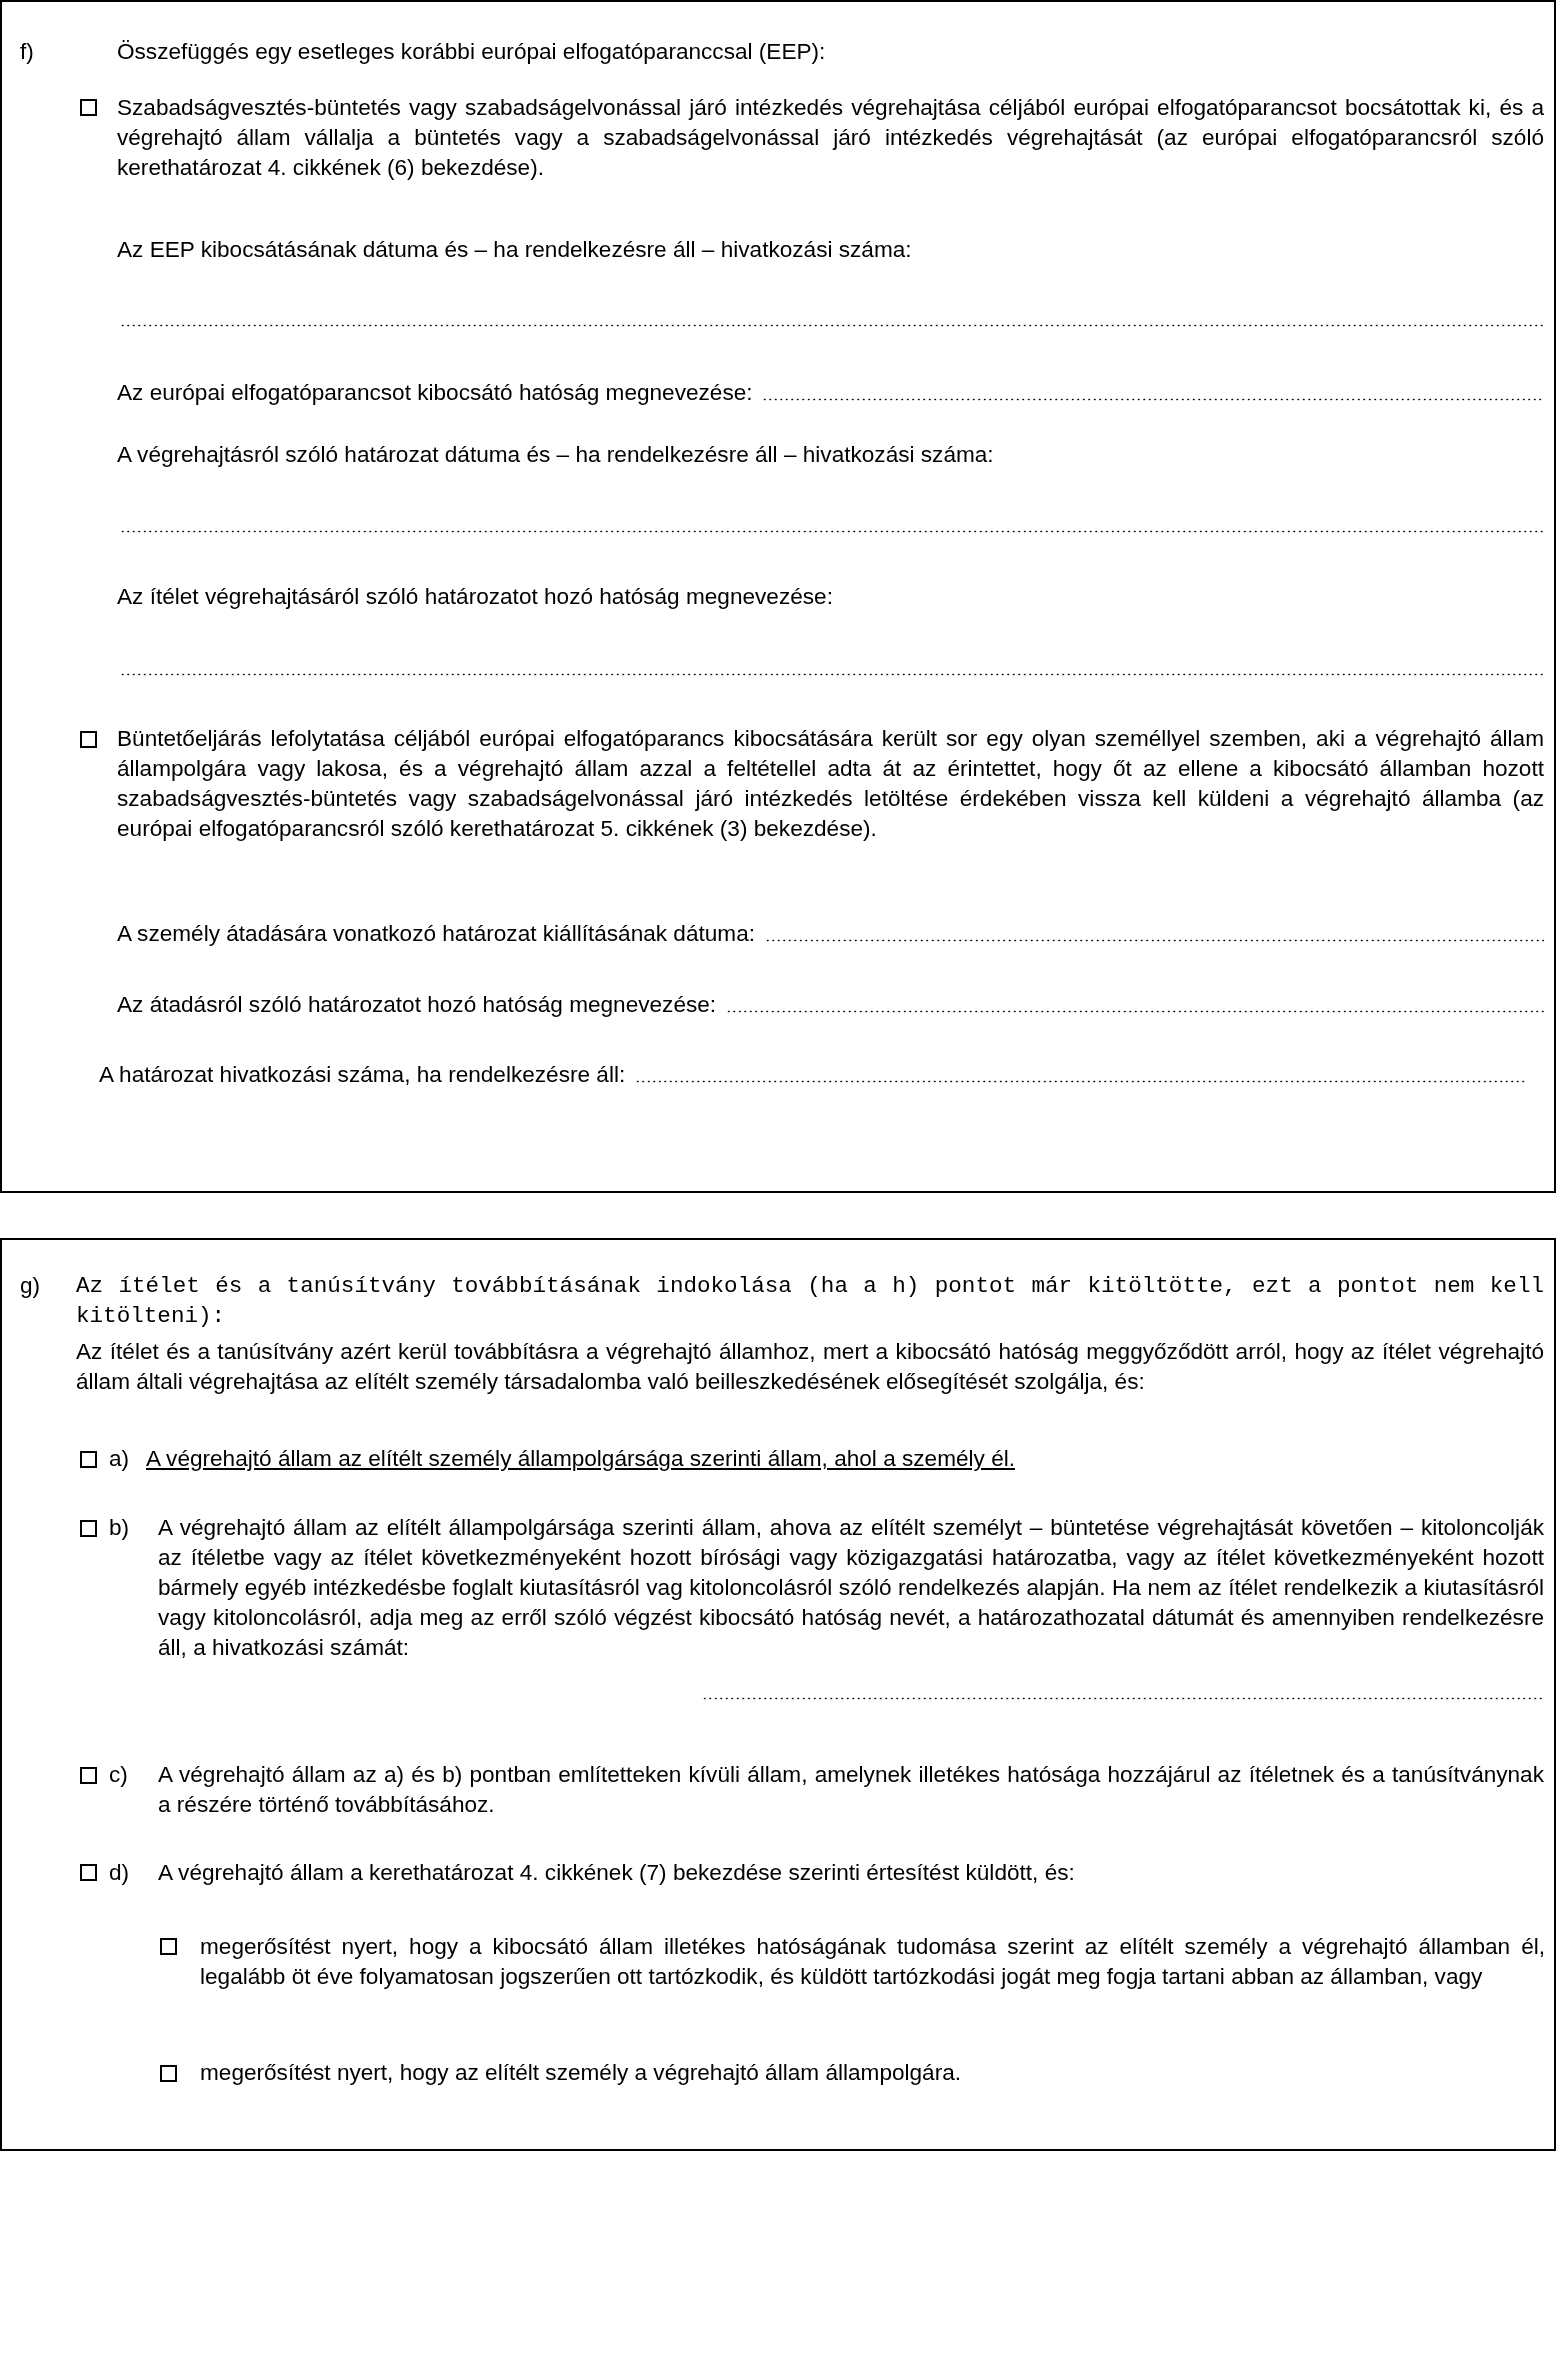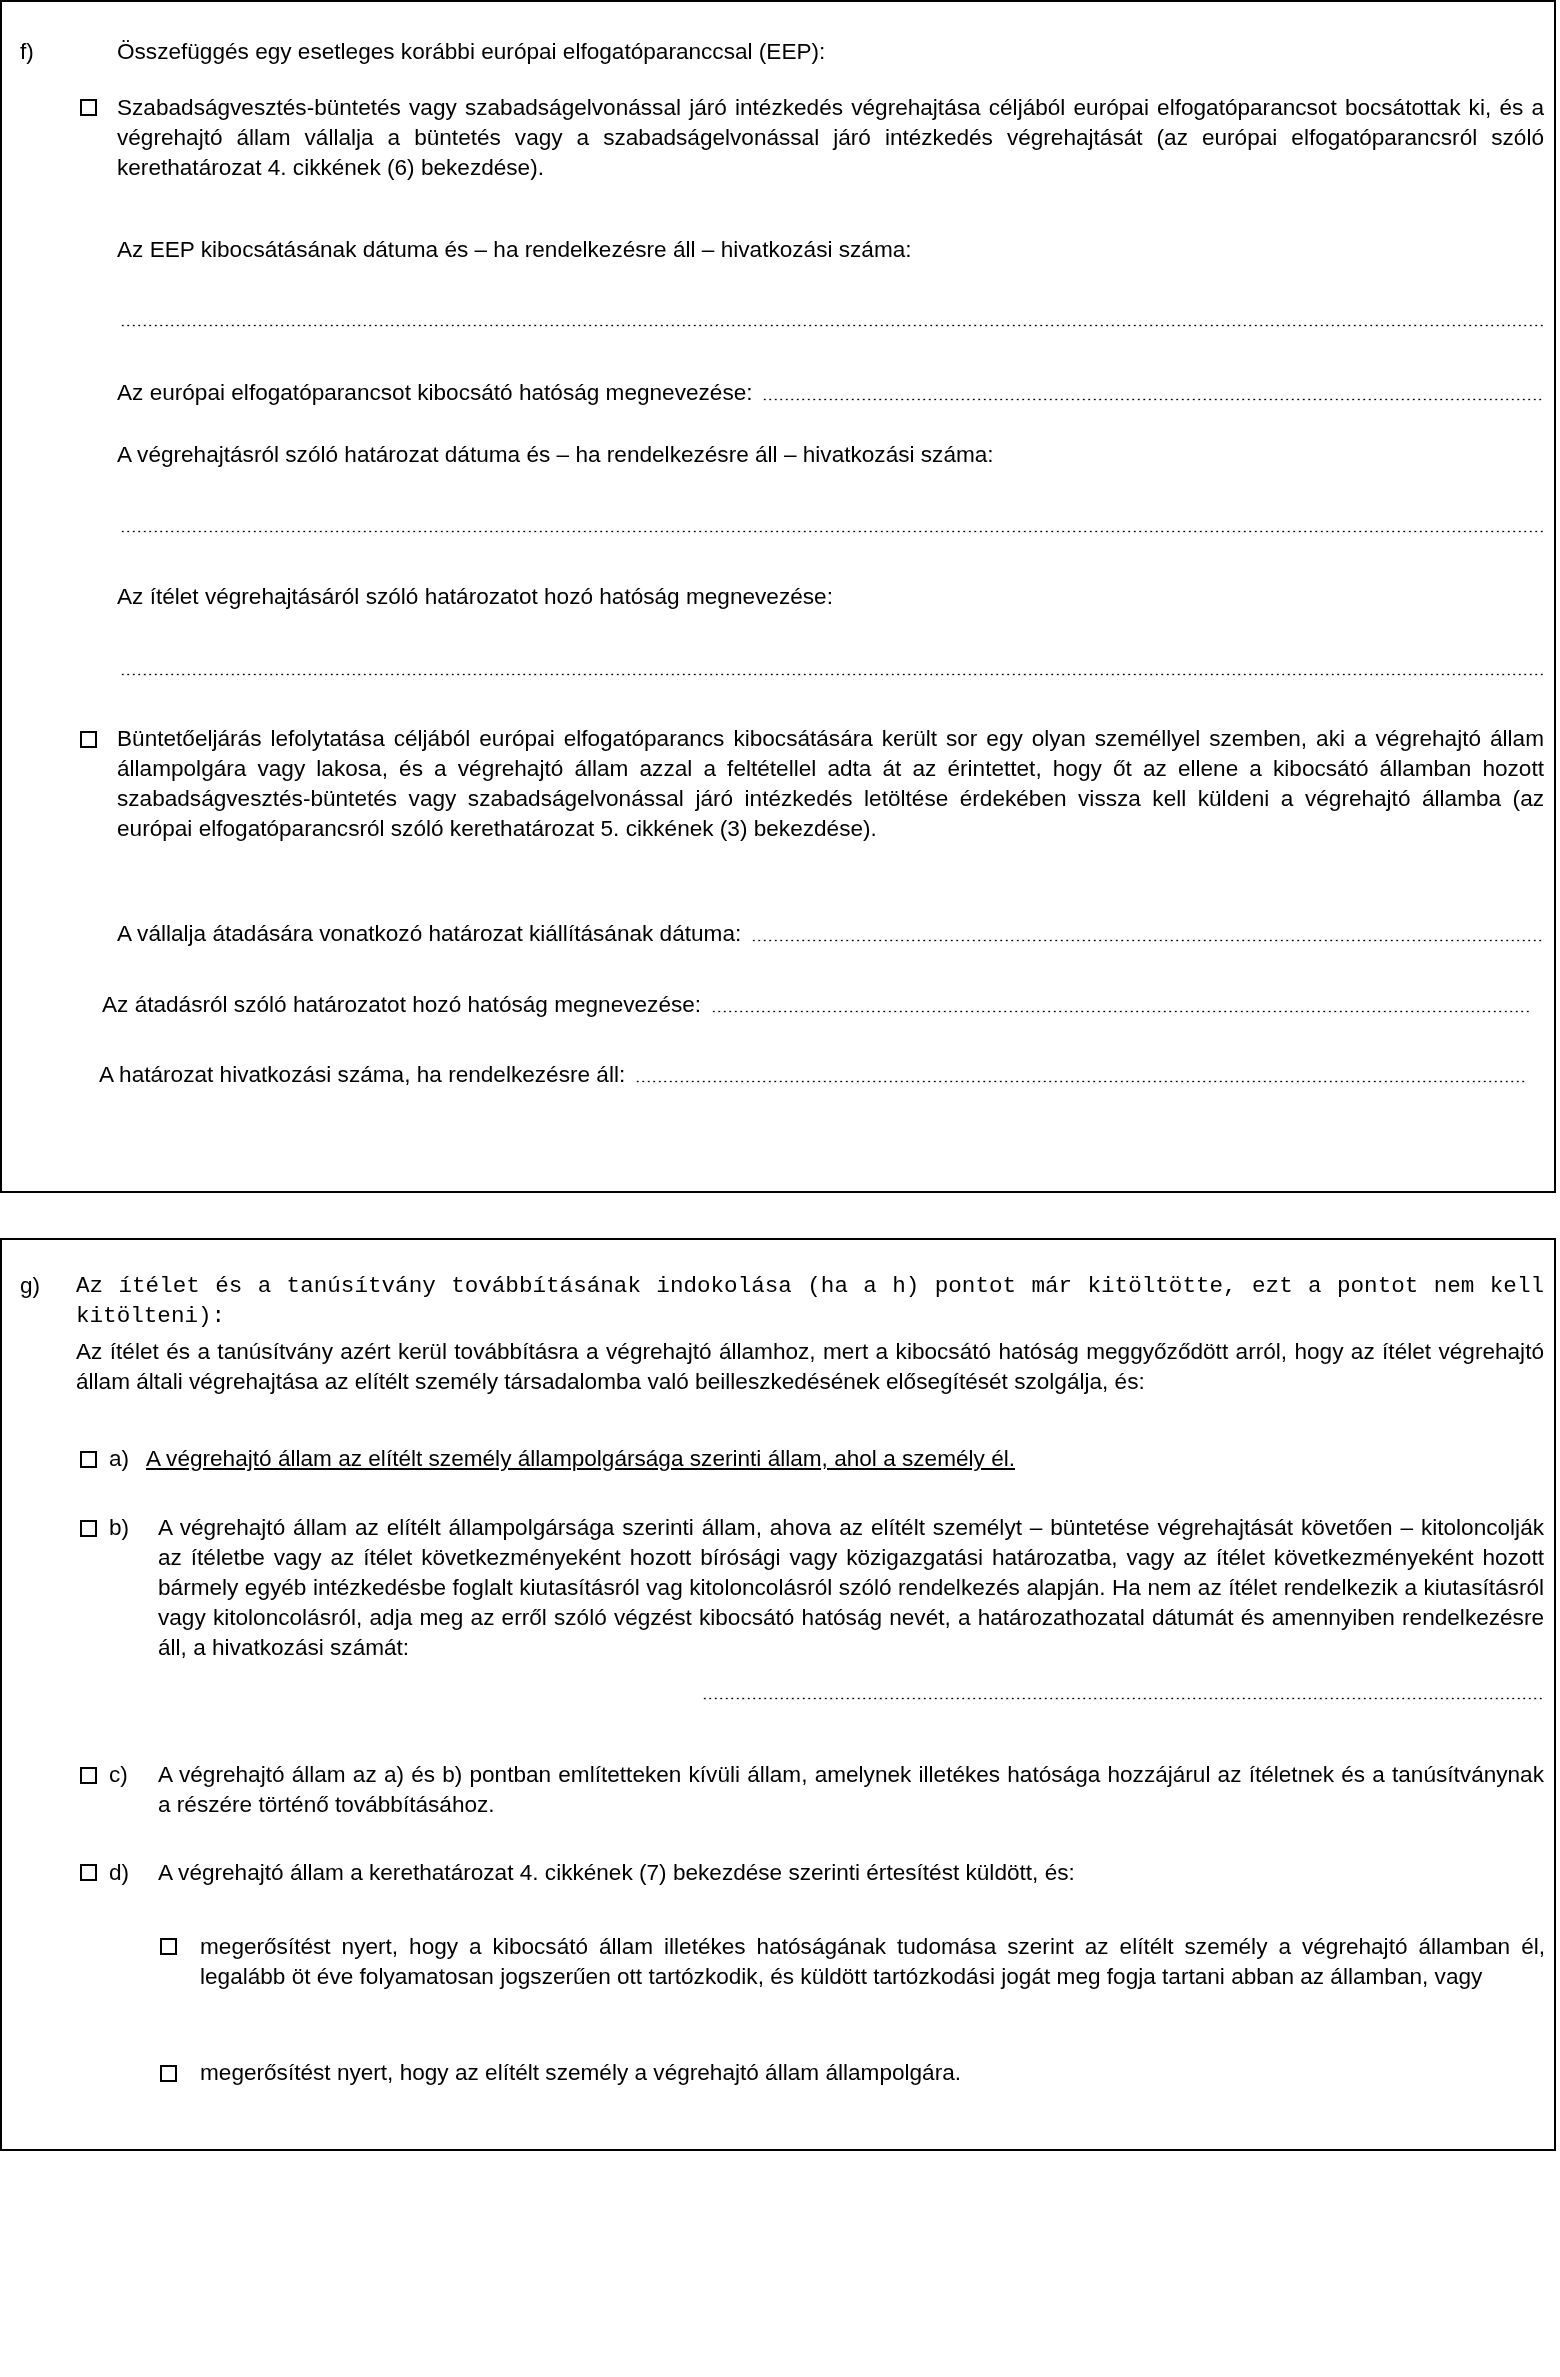--- a/index.html
+++ b/index.html
@@ -56,24 +56,24 @@
   <div class="text" style="left:115px; top:438px; width:1427px;">A végrehajtásról szóló határozat dátuma és – ha rendelkezésre áll – hivatkozási száma:</div>
   <div class="dots" style="left:118px; top:528px; width:1424px;"></div>
 
   <div class="text" style="left:115px; top:580px; width:1427px;">Az ítélet végrehajtásáról szóló határozatot hozó hatóság megnevezése:</div>
   <div class="dots" style="left:118px; top:671px; width:1424px;"></div>
 
   <div class="cb" style="left:78px; top:729px;"></div>
   <div class="text" style="left:115px; top:722px; width:1427px;">Büntetőeljárás lefolytatása céljából európai elfogatóparancs kibocsátására került sor egy olyan személlyel szemben, aki a végrehajtó állam állampolgára vagy lakosa, és a végrehajtó állam azzal a feltétellel adta át az érintettet, hogy őt az ellene a kibocsátó államban hozott szabadságvesztés-büntetés vagy szabadságelvonással járó intézkedés letöltése érdekében vissza kell küldeni a végrehajtó államba (az európai elfogatóparancsról szóló kerethatározat 5. cikkének (3) bekezdése).</div>
 
   <div class="fill-row" style="left:115px; top:917px; width:1427px;">
-    <span>A vállalja átadására vonatkozó határozat kiállításának dátuma:</span>
+    <span>A személy átadására vonatkozó határozat kiállításának dátuma:</span>
     <span class="dotfill"></span>
   </div>
-  <div class="fill-row" style="left:100px; top:988px; width:1427px;">
+  <div class="fill-row" style="left:115px; top:988px; width:1427px;">
     <span>Az átadásról szóló határozatot hozó hatóság megnevezése:</span>
     <span class="dotfill"></span>
   </div>
   <div class="fill-row" style="left:97px; top:1058px; width:1427px;">
     <span>A határozat hivatkozási száma, ha rendelkezésre áll:</span>
     <span class="dotfill"></span>
   </div>
 </div>
 
 <div class="box" id="box-g">

